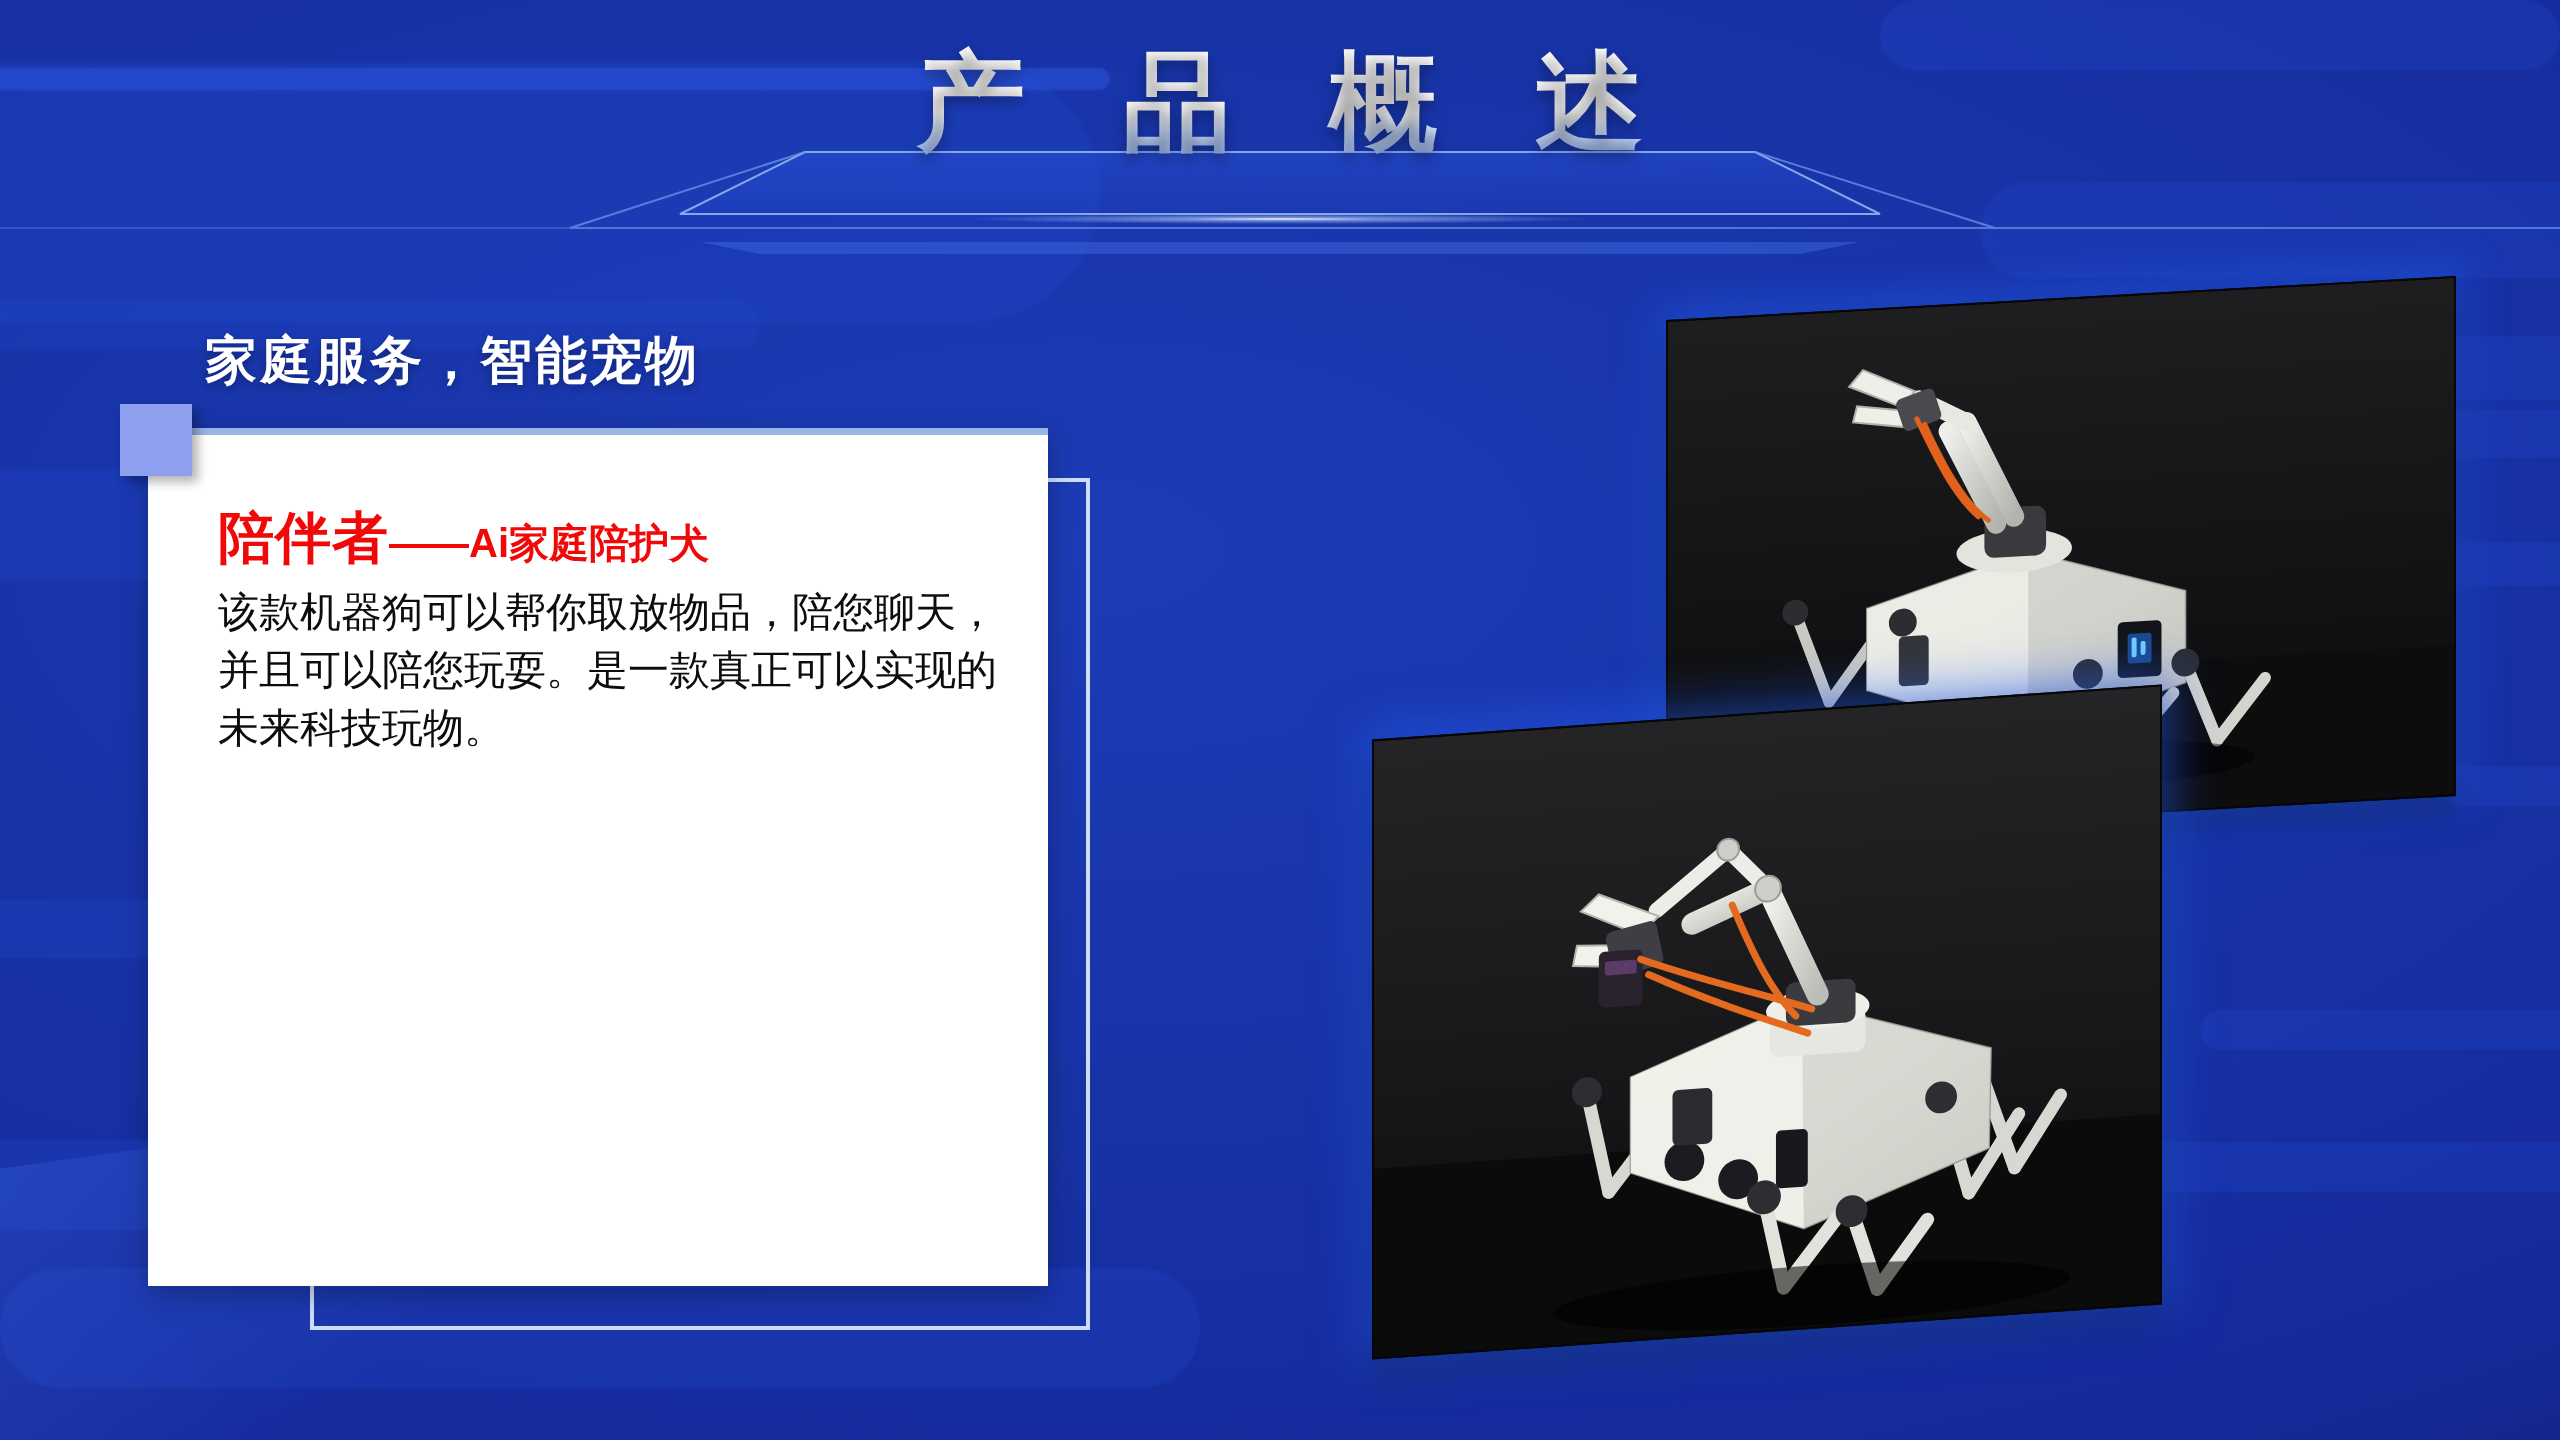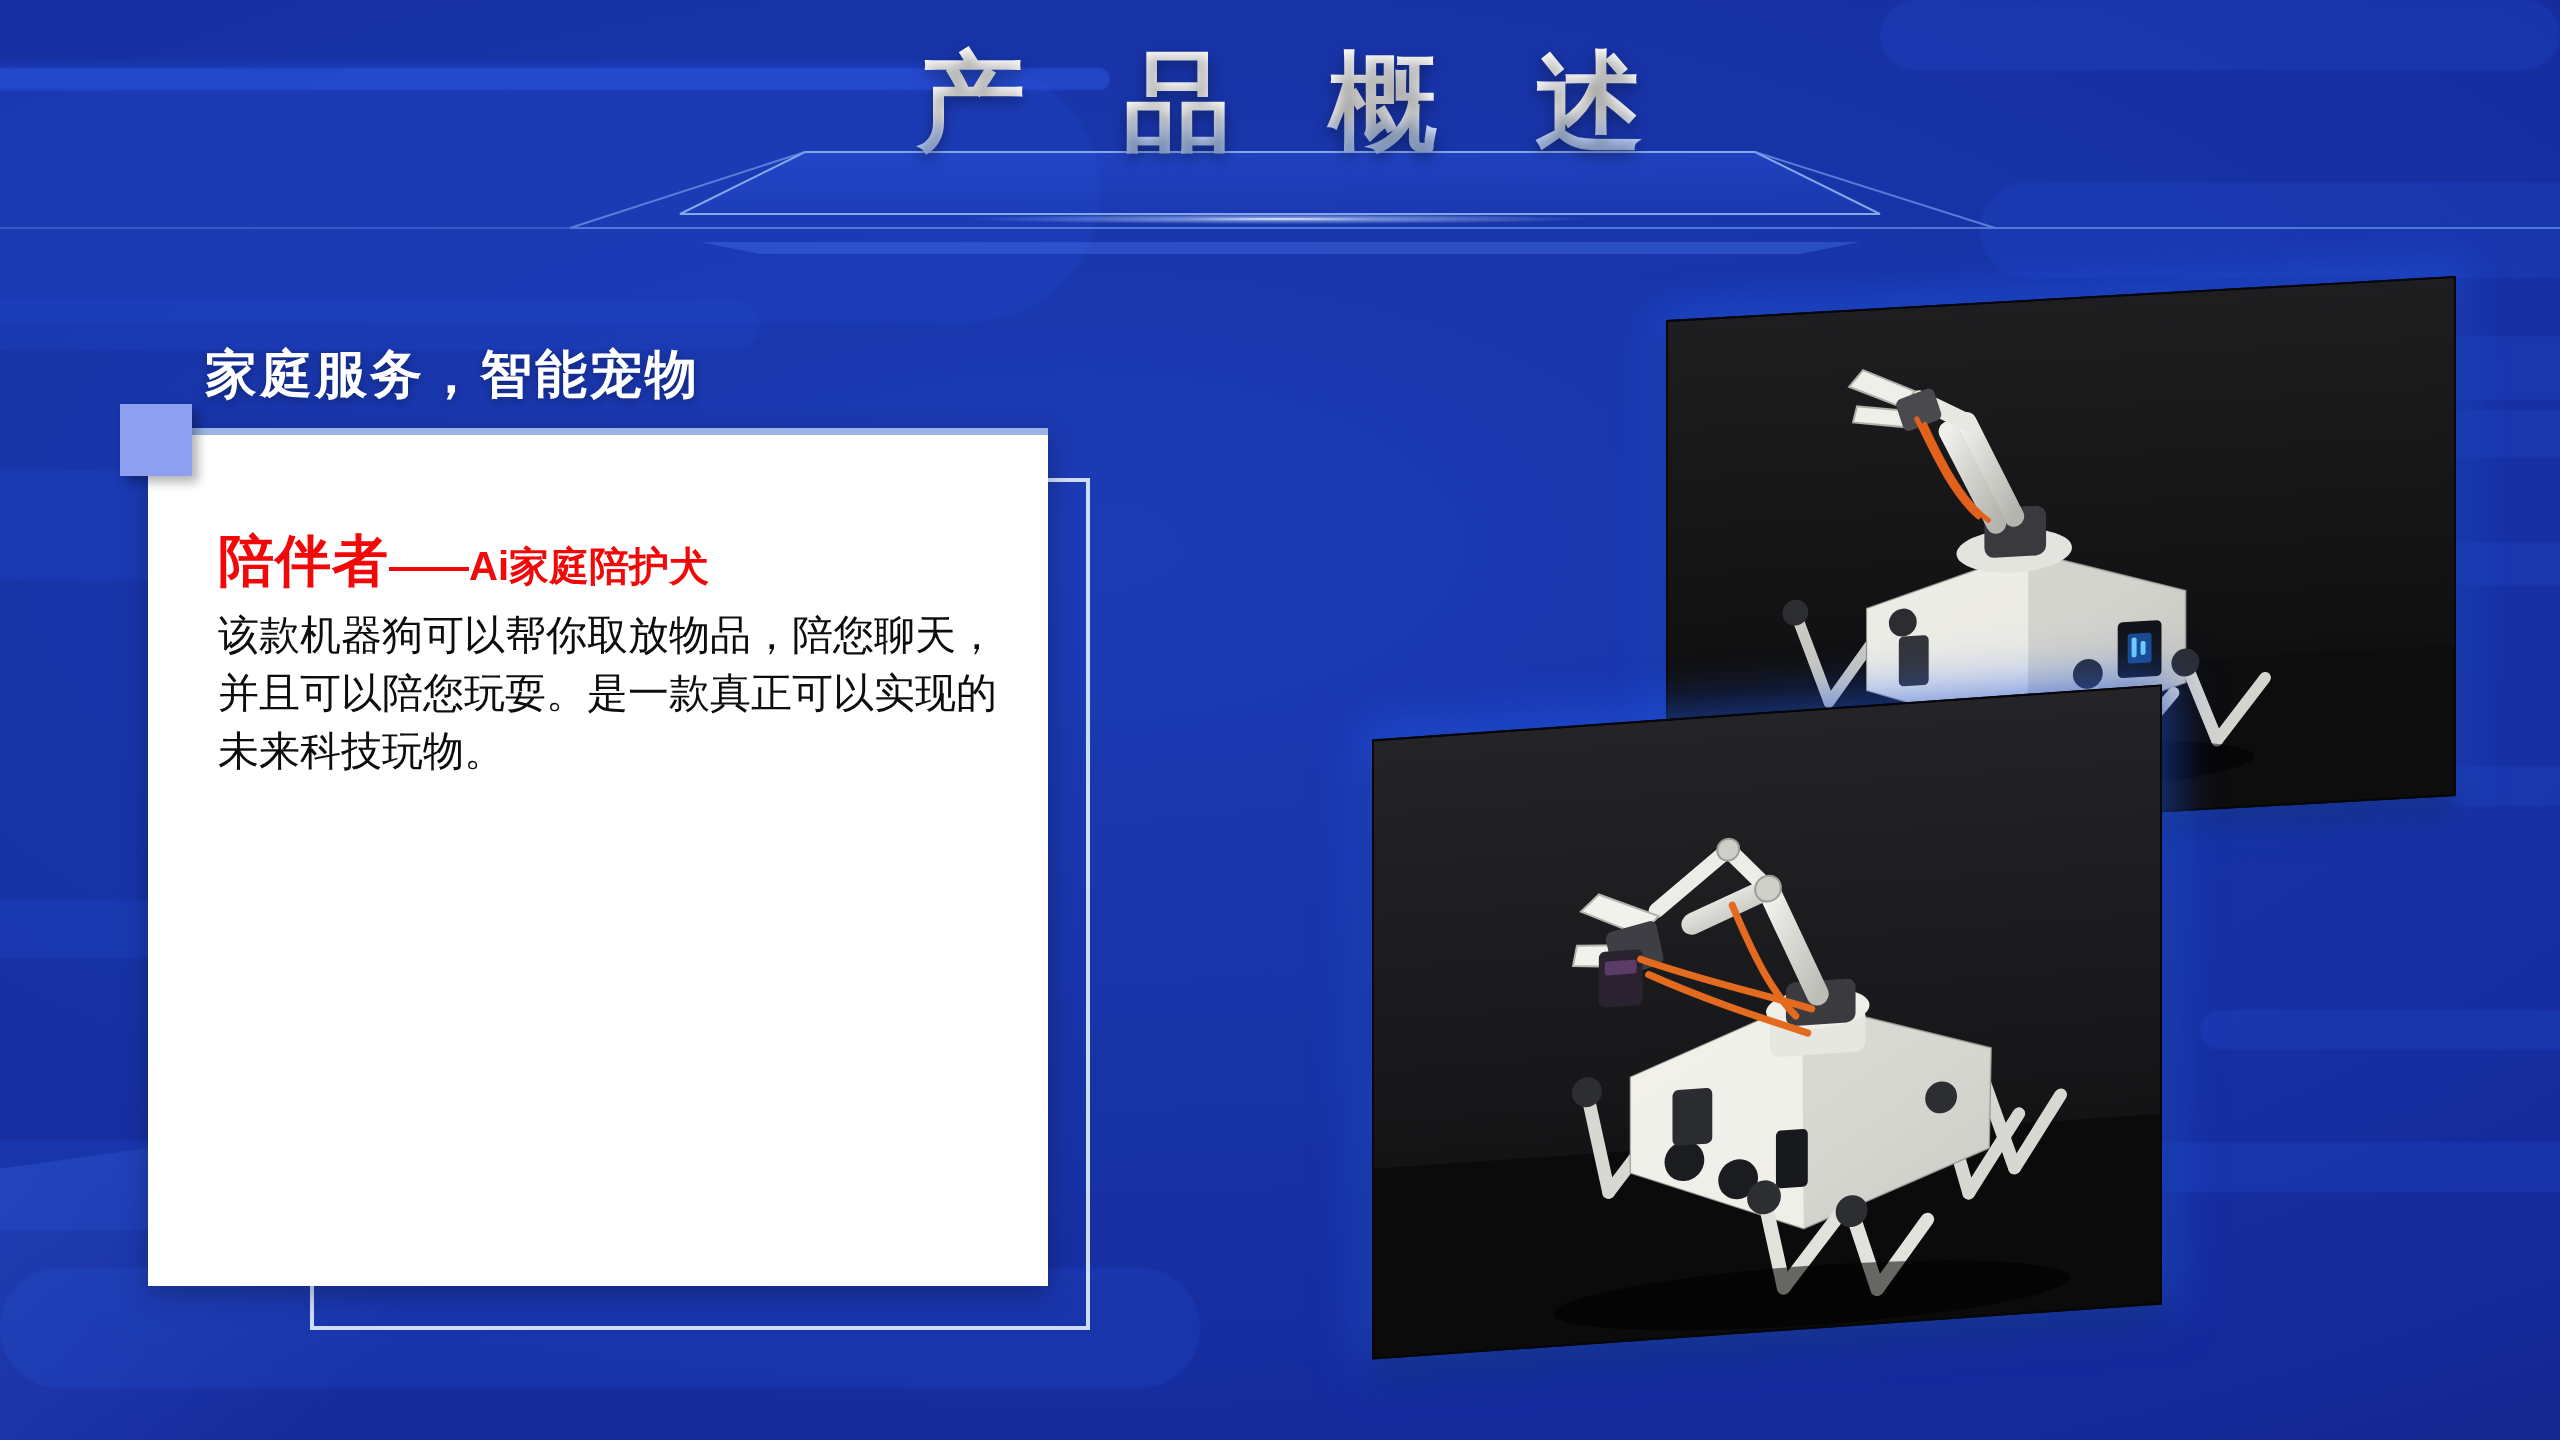--- a/index.html
+++ b/index.html
@@ -63,21 +63,21 @@
     width: 620px; height: 10px;
     transform: translateX(-50%);
     background: radial-gradient(ellipse at center, rgba(255,255,255,.95) 0%, rgba(190,215,255,.55) 22%, rgba(120,160,240,0) 72%);
     z-index: 6;
     border-radius: 50%;
   }
 
   
   #section-heading {
     position: absolute;
-    left: 205px; top: 340px;
+    left: 205px; top: 326px;
     font-size: 52px;
     font-weight: 700;
     color: #ffffff;
     letter-spacing: 3px;
     white-space: nowrap;
     text-shadow: 0 3px 8px rgba(0,0,0,.3);
     z-index: 8;
   }
 
   
@@ -109,21 +109,20 @@
     box-shadow: 0 10px 26px rgba(0,0,0,.25);
     z-index: 8;
     padding: 72px 44px 0 70px;
   }
   #card-title {
     font-weight: 700;
     color: #f1090a;
     line-height: 1.1;
     margin-bottom: 14px;
     white-space: nowrap;
-    margin-top: 23px;
   }
   #card-title .big { font-size: 56px; letter-spacing: 1px; }
   #card-title .small { font-size: 40px; letter-spacing: 0px; }
 
   .card-para {
     font-family: "Liberation Serif", "DejaVu Serif", serif;
     font-size: 41px;
     line-height: 1.42;
     color: #0d0d0d;
     letter-spacing: 0px;

